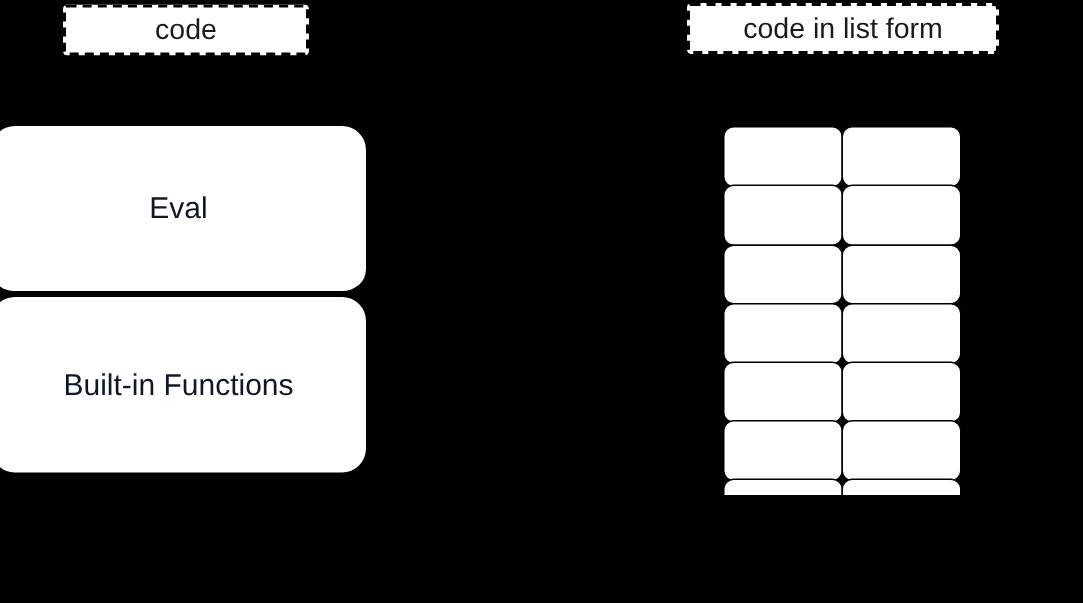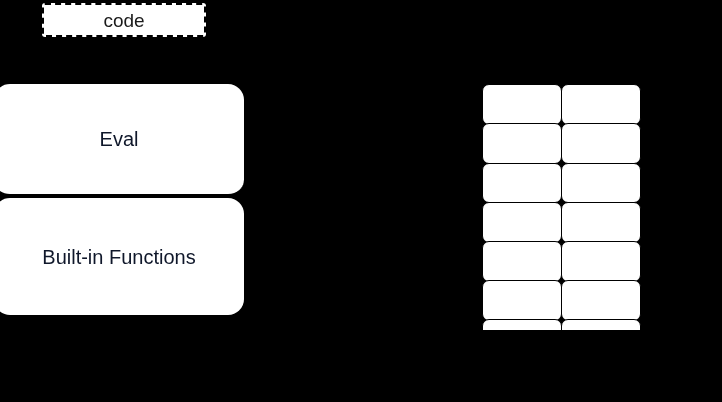--- a/index.html
+++ b/index.html
@@ -99,20 +99,23 @@
 </style>
 </head>
 <body>
 
 <div id="canvas">
 
   <div class="label-box" id="label-code">
     <span class="label-text">code</span>
   </div>
 
+  <div class="label-box" id="label-code-list">
+    <span class="label-text">code in list form</span>
+  </div>
 
   <div class="node-box" id="node-eval">
     <span class="node-text">Eval</span>
   </div>
 
   <div class="node-box" id="node-builtins">
     <span class="node-text">Built-in Functions</span>
   </div>
 
   <div id="list-grid">

